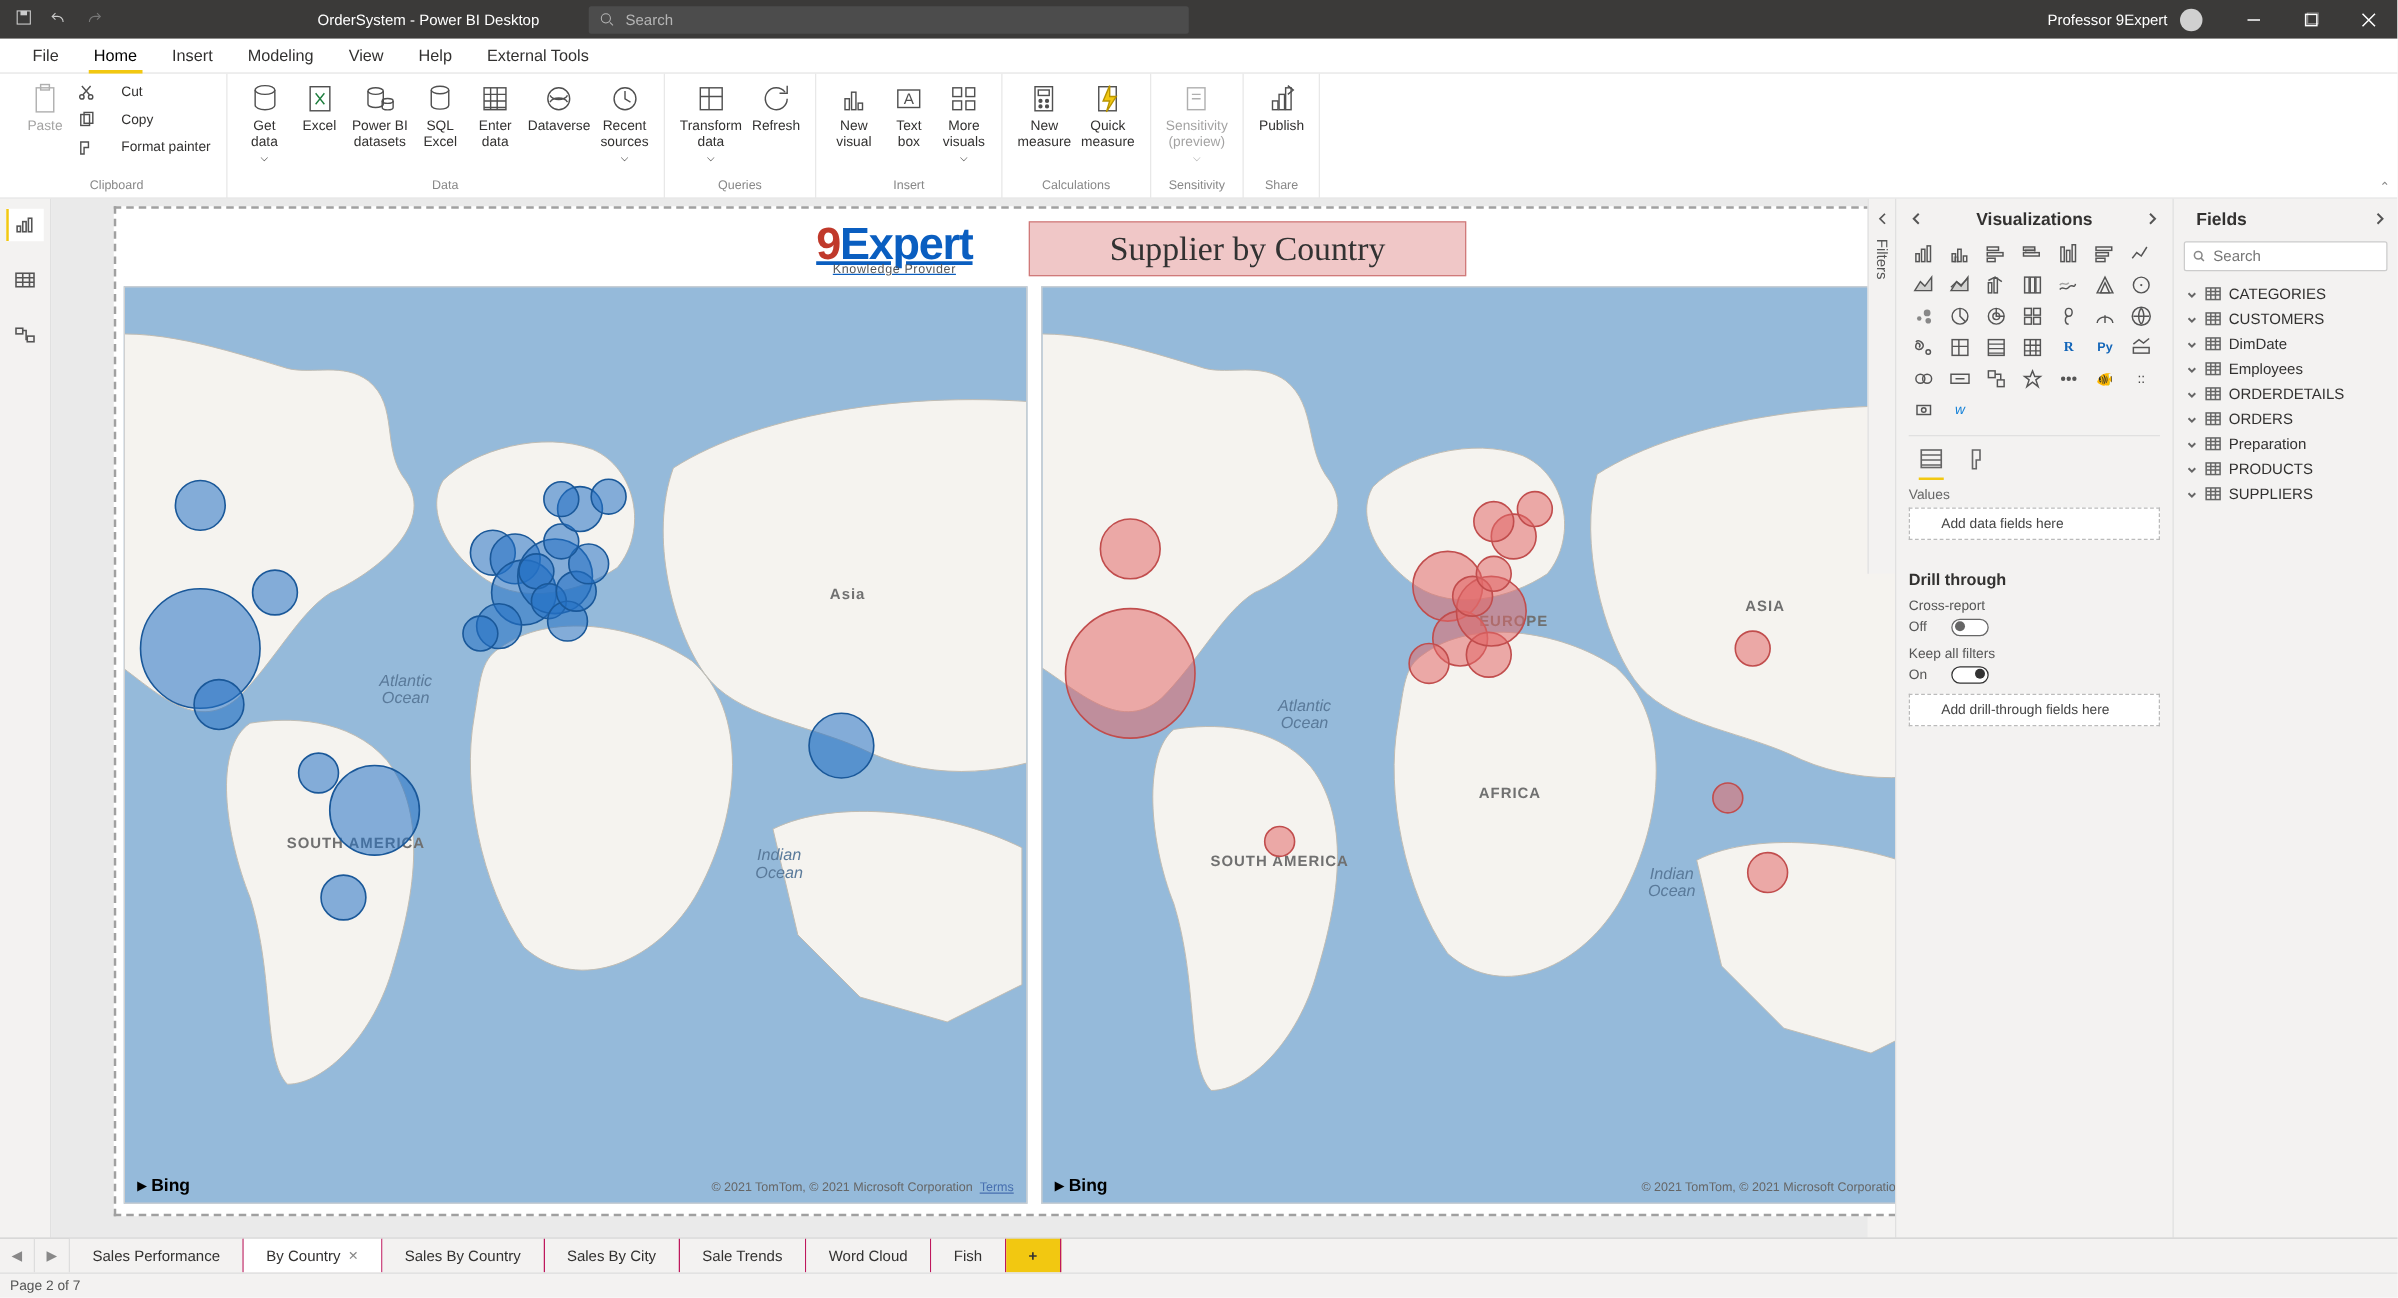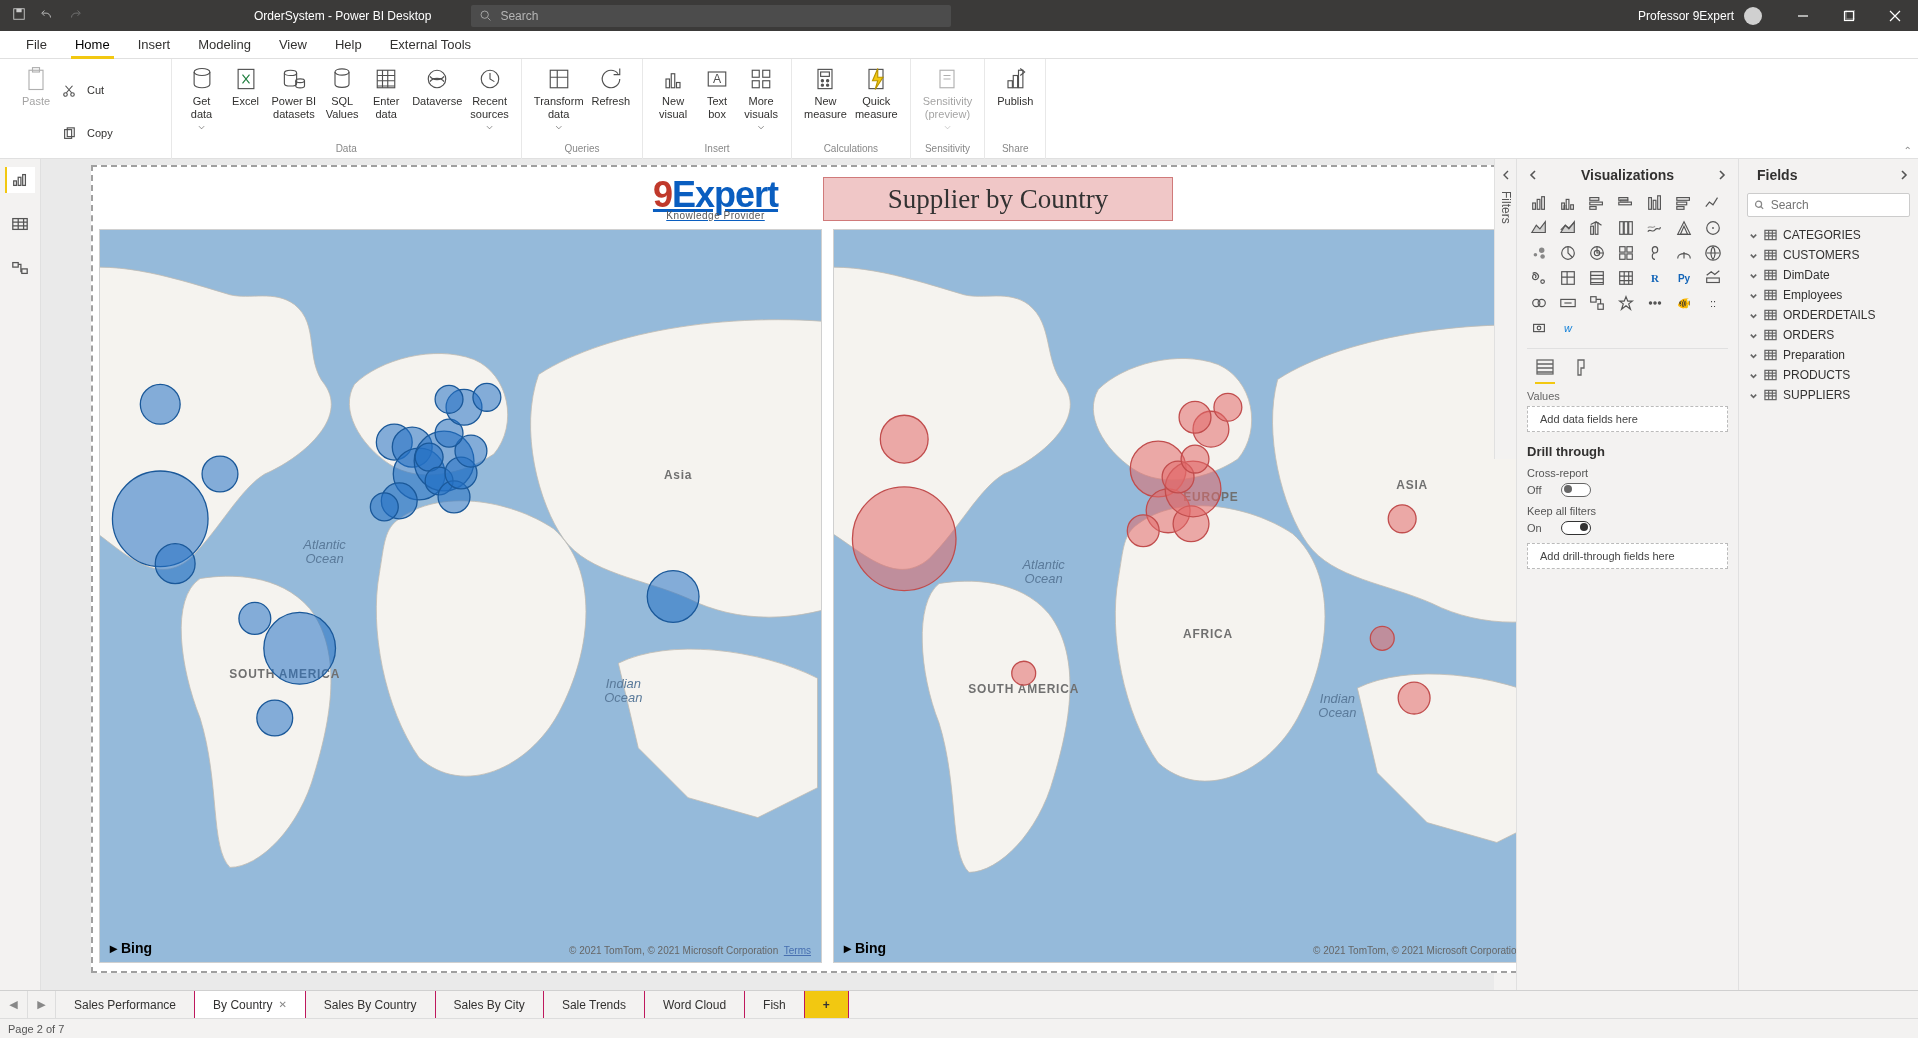--- a/index.html
+++ b/index.html
@@ -27,21 +27,21 @@
 .ribtab.active::after { content: ""; position: absolute; left: 10px; right: 10px; bottom: 0; height: 3px; background: #f2c811; }
 
 
 .ribbon { height: 100px; background: #fff; display: flex; position: relative; border-bottom: 1px solid #e0e0e0; padding-left: 6px;}
 .ribgroup { display: flex; flex-direction: column; justify-content: space-between; height: 100px; border-right: 1px solid #e8e8e8; padding: 4px 8px 2px; position: relative;}
 .ribgroup .gtitle { font-size: 10px; color: #888; text-align: center; height: 14px; }
 .ribgroup .gbody { flex: 1; display: flex; align-items: flex-start; }
 .rbtn-lg { display: flex; flex-direction: column; align-items: center; width: auto; min-width: 44px; padding: 2px 4px; font-size: 11px; text-align: center; line-height: 1.15; cursor: pointer; gap: 2px; }
 .rbtn-lg svg { width: 28px; height: 28px; stroke: #505050; fill: none; stroke-width: 1.3; }
 .rbtn-lg.disabled { opacity: 0.45; }
-.rbtn-sm { display: flex; align-items: flex-start; gap: 11px; font-size: 11px; height: 22px; padding: 0 4px; cursor: pointer; margin-top: 21px; }
+.rbtn-sm { display: flex; align-items: center; gap: 21px; font-size: 11px; height: 22px; padding: 0 4px; cursor: pointer; }
 .rbtn-sm svg { width: 14px; height: 14px; stroke: #505050; fill: none; stroke-width: 1.3; }
 .clip-col { display: flex; flex-direction: column; justify-content: center; gap: 0; }
 .ribexpand { position: absolute; right: 6px; bottom: 2px; font-size: 10px; color: #888; }
 
 
 .leftrail { position: absolute; left: 0; top: 159px; bottom: 41px; width: 41px; background: #f3f2f1; border-right: 1px solid #e0e0e0; display: flex; flex-direction: column; align-items: center; padding-top: 8px; gap: 18px; }
 .leftrail .view { width: 30px; height: 26px; display: flex; align-items: center; justify-content: center; cursor: pointer; }
 .leftrail .view.active { background: #fff; box-shadow: inset 2px 0 0 #f2c811; }
 .leftrail svg { width: 18px; height: 16px; stroke: #555; fill: none; stroke-width: 1.4; }
 
@@ -85,21 +85,21 @@
 .vizgrid .v { width: 24px; height: 20px; display:flex; align-items:center; justify-content:center; font-size:11px; color:#444; cursor:pointer;}
 .vizgrid .v svg { width: 20px; height: 18px; stroke: #555; fill: none; stroke-width: 1.3; }
 .vizgrid .v.r { color:#1265b8; font-weight:700; font-family:serif; }
 .vizgrid .v.py { color:#1265b8; font-weight:700; font-size:10px; }
 .vizgrid .v.w { color:#1280d8; font-style:italic;}
 .modebtns { display:flex; gap:18px; padding: 4px 8px; margin-bottom:6px; border-top:1px solid #e0e0e0; padding-top:8px;}
 .modebtns svg { width:20px;height:20px;stroke:#666;fill:none;stroke-width:1.3;}
 .modebtns .active { position:relative;}
 .modebtns .active::after{content:"";position:absolute;left:0;right:0;bottom:-4px;height:2px;background:#f2c811;}
 .valueslbl{font-size:11px;color:#666;margin-bottom:4px;}
-.dropzone { border:1px dashed #bbb; background:#fff; padding:6px 12px; font-size:11px; color:#444; margin-bottom:12px;}
+.dropzone { border:1px dashed #bbb; background:#fff; padding:6px 25px; font-size:11px; color:#444; margin-bottom:24px;}
 .drill h4 { font-size:13px; font-weight:600; margin:6px 0 8px;}
 .togrow{display:flex;align-items:center;justify-content:flex-start;gap:8px;font-size:11px;margin-bottom:8px;}
 .togrow .lab{min-width:26px;color:#555;}
 .toggle{width:30px;height:14px;border-radius:8px;border:1.5px solid #666;position:relative;background:#fff;}
 .toggle .knob{position:absolute;top:1px;width:8px;height:8px;border-radius:50%;background:#666;}
 .toggle.off .knob{left:2px;}
 .toggle.on .knob{right:2px;background:#333;}
 .toggle.on{border-color:#333;}
 .sublbl{font-size:11px;color:#555;margin-bottom:4px;}
 
@@ -246,21 +246,21 @@
           </svg>
           <span style="white-space:pre">Power BI
 datasets</span>
         </div>
       <div class="rbtn-lg">
           <svg viewBox="0 0 32 32">
             <ellipse cx="16" cy="8" rx="8" ry="3.5"></ellipse>
             <path d="M8 8v14c0 2 3.5 3.5 8 3.5s8-1.5 8-3.5V8"></path>
           </svg>
           <span style="white-space:pre">SQL
-Values</span>
+Excel</span>
         </div>
       <div class="rbtn-lg">
           <svg viewBox="0 0 32 32">
             <rect x="6" y="6" width="20" height="20"></rect>
             <path d="M6 12h20M6 18h20M6 24h20M12 6v20M18 6v20"></path>
           </svg>
           <span style="white-space:pre">Enter
 data</span>
         </div>
       <div class="rbtn-lg">

